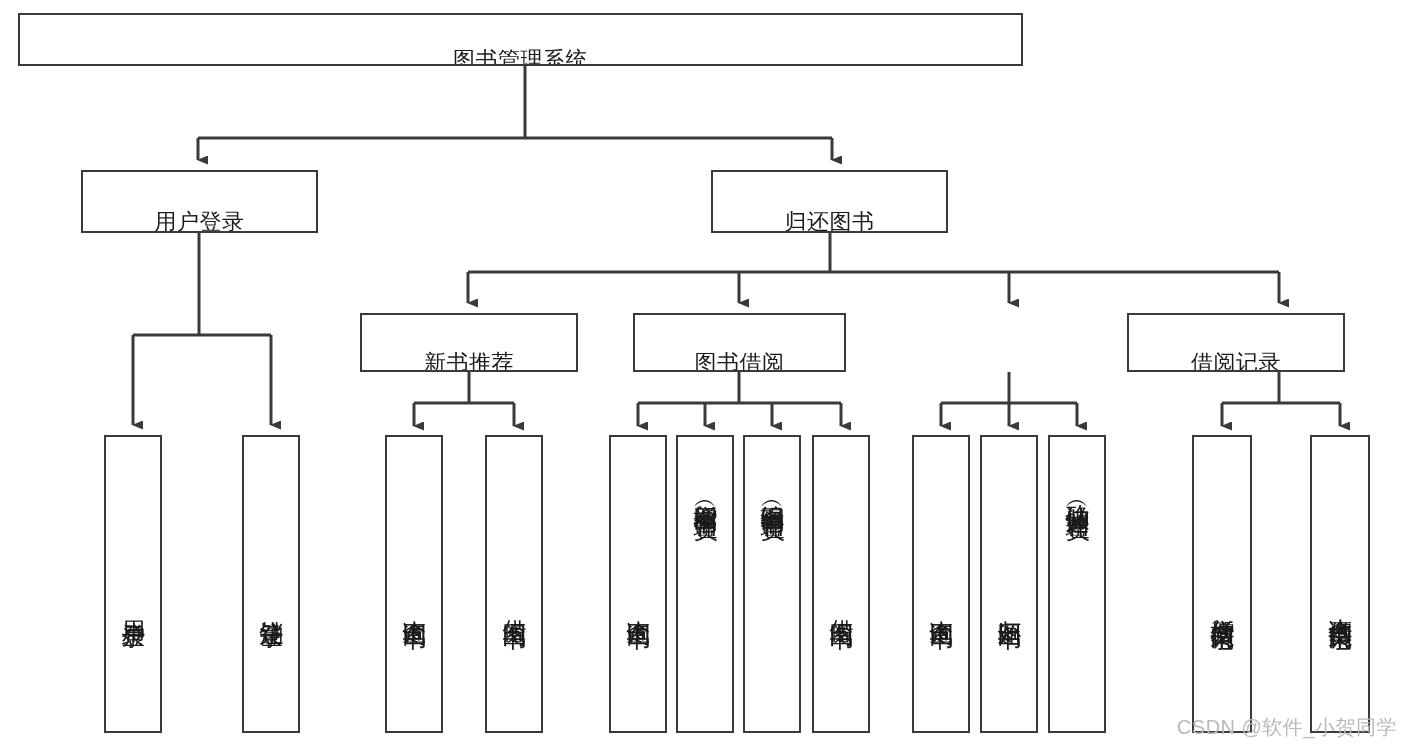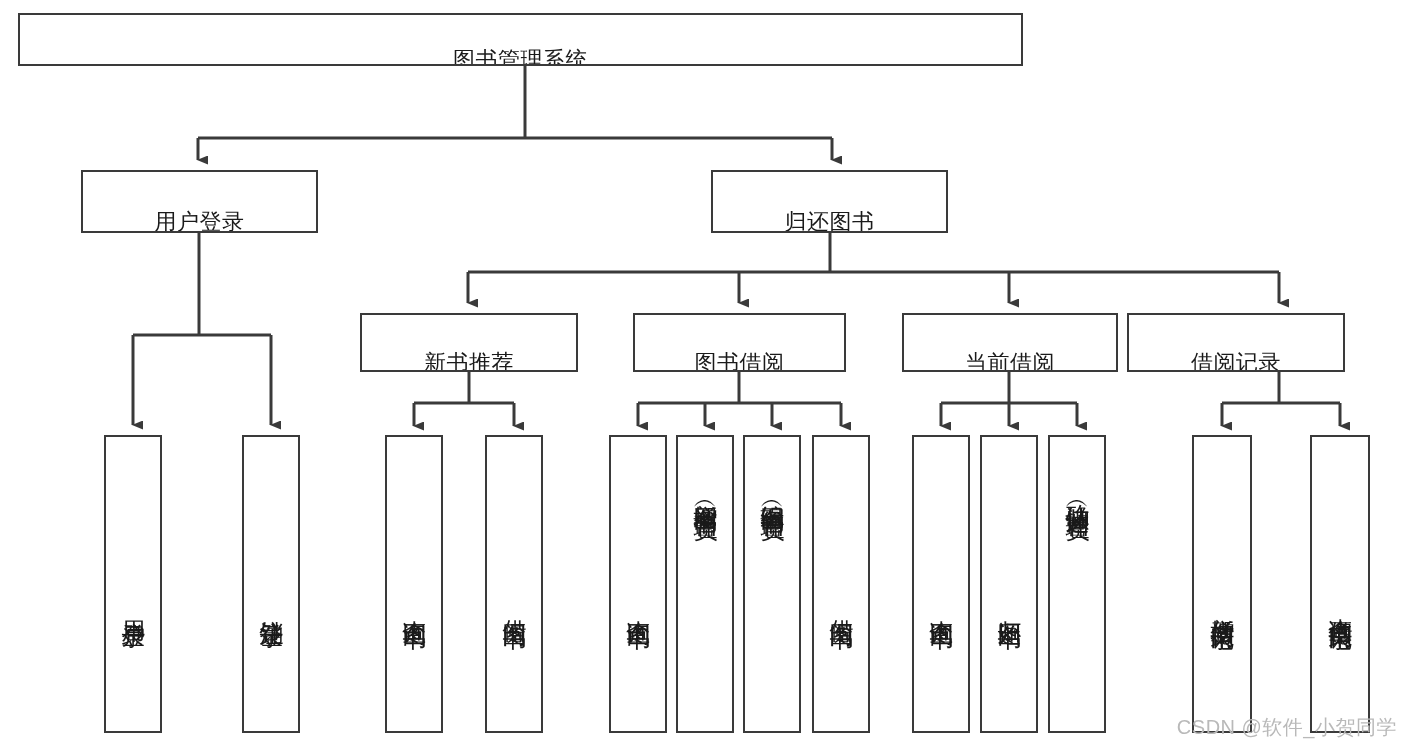--- a/index.html
+++ b/index.html
@@ -139,23 +139,20 @@
   <div class="node horiz" style="left:711px; top:170px; width:237px; height:63px;">
     <span class="label">归还图书</span>
   </div>
 
   <div class="node horiz" style="left:633px; top:313px; width:213px; height:59px;">
     <span class="label">图书借阅</span>
   </div>
   <div class="node horiz" style="left:360px; top:313px; width:218px; height:59px;">
     <span class="label">新书推荐</span>
   </div>
-  <div class="node horiz" style="left:902px; top:313px; width:216px; height:59px;">
-    <span class="label">当前借阅</span>
-  </div>
   <div class="node horiz" style="left:1127px; top:313px; width:218px; height:59px;">
     <span class="label">借阅记录</span>
   </div>
 
   <div class="node vert centered" style="left:104px; top:435px; width:58px; height:298px;">
     <span class="label">用户登录</span>
   </div>
   <div class="node vert centered" style="left:242px; top:435px; width:58px; height:298px;">
     <span class="label">注销登录</span>
   </div>

